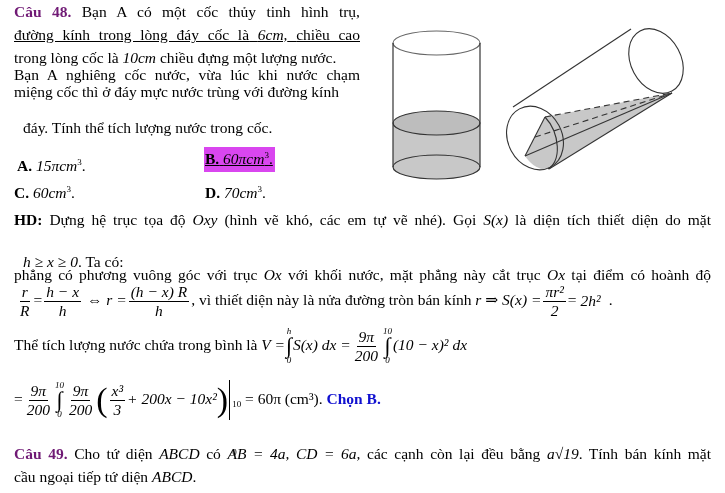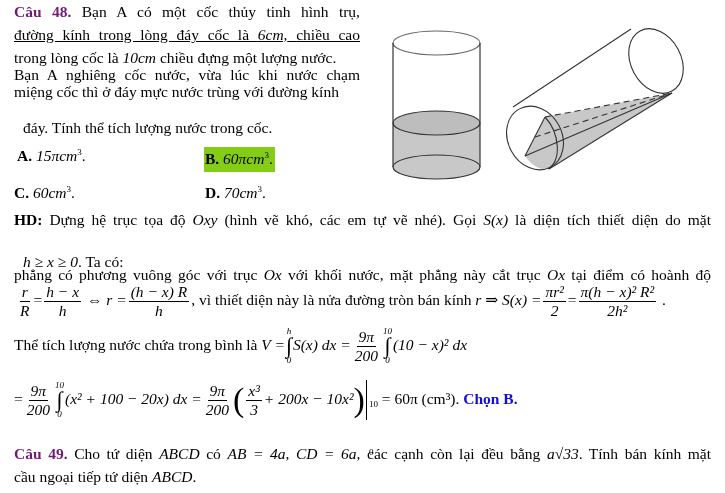--- a/index.html
+++ b/index.html
@@ -7,21 +7,21 @@
     width: 725px; height: 493px; position: relative; overflow: hidden;
     font-family: "Liberation Serif", "DejaVu Serif", serif;
     font-size: 15.5px; color: #000;
   }
   .abs { position: absolute; white-space: nowrap; }
   .red { color: #701a75; font-weight: bold; }
   .blue { color: #1010d0; font-weight: bold; text-align: center; }
   b { font-weight: bold; }
   i, .m { font-style: italic; }
   .just { text-align: justify; text-align-last: justify; }
-  .hl { background: #84cc16; }
+  .hl { background: #d946ef; text-decoration: underline; }
   sup { font-size: 9px; vertical-align: 6px; line-height: 0; }
   .frac { display: inline-flex; flex-direction: column; align-items: center; vertical-align: middle; margin: 0 2px; }
   .frac > .num { border-bottom: 1px solid #000; padding: 0 2px; line-height: 18px; }
   .frac > .den { padding: 0 2px; line-height: 18px; }
   .intg { display: inline-flex; flex-direction: column; align-items: center; vertical-align: middle; margin: 0 1px; }
   .intg .lim { font-size: 9px; line-height: 9px; font-style: italic; }
   .intg .sym { font-size: 22px; line-height: 20px; font-style: normal; }
   .evalbar { display: inline-flex; flex-direction: column; justify-content: space-between; vertical-align: middle; border-left: 1px solid #000; height: 40px; padding-left: 2px; font-size: 9px; margin-left: 1px; }
   .bigparen { font-size: 34px; font-style: normal; vertical-align: middle; line-height: 40px; }
 </style>
@@ -45,21 +45,21 @@
 <div class="abs just" style="left:14px; top:66px; width:346px;">
   <span>Bạn A nghiêng cốc nước, vừa lúc khi nước chạm</span>
 </div>
 <div class="abs" style="left:14px; top:83px; width:346px;">
   <span>miệng cốc thì ở đáy mực nước trùng với đường kính</span>
 </div>
 <div class="abs" style="left:14px; top:119px;margin-left:9px;">
   <span>đáy. Tính thể tích lượng nước trong cốc.</span>
 </div>
 
-<div class="abs" style="left:17px; top:147px;">
+<div class="abs" style="left:17px; top:157px;">
   <b>A.</b>
   <i>15πcm</i><sup>3</sup>.
 </div>
 <div class="abs hl" style="left:204px; top:147px; padding:3px 2px 4px 1px;">
   <b>B.</b>
   <i>60πcm</i><sup>3</sup>.
 </div>
 <div class="abs" style="left:14px; top:184px;">
   <b>C.</b>
   <i>60cm</i><sup>3</sup>.
@@ -123,21 +123,20 @@
     </span>
   <span>⇔</span>
   <i>r =</i><span class="frac m">
       <span class="num">(h − x) R</span>
       <span class="den">h</span>
     </span><span>, vì thiết diện này là nửa đường tròn bán kính</span>
   <i>r ⇒ S(x) =</i><span class="frac m">
       <span class="num">πr²</span>
       <span class="den">2</span>
     </span>=<span class="frac m">
-      <span class="num">π(h − x)² R²</span>
       <span class="den">2h²</span>
     </span>
   <span>.</span>
 </div>
 
 <div class="abs" style="left:14px; top:323px; line-height:44px;">
   <span>Thể tích lượng nước chứa trong bình là</span>
   <i>V =</i><span class="intg">
       <span class="lim">h</span>
       <span class="sym">∫</span>
@@ -153,39 +152,39 @@
 </div>
 
 <div class="abs" style="left:14px; top:375px; line-height:48px;">
   <span>=</span><span class="frac m">
       <span class="num">9π</span>
       <span class="den">200</span>
     </span><span class="intg">
       <span class="lim">10</span>
       <span class="sym">∫</span>
       <span class="lim">0</span>
-    </span><i>(x² + 100 − 20x) dx =</i><span class="frac m">
+    </span><span class="frac m">
       <span class="num">9π</span>
       <span class="den">200</span>
     </span><span class="bigparen">(</span><span class="frac m">
       <span class="num">x³</span>
       <span class="den">3</span>
     </span><i>+ 200x − 10x²</i><span class="bigparen">)</span><span class="evalbar">
       <span>10</span>
       <span>0</span>
     </span>
   <span>= 60π (cm³).</span>
   <span class="blue">Chọn B.</span>
 </div>
 
 <div class="abs just" style="left:14px; top:445px; width:697px;">
   <span class="red">Câu 49.</span>
   <span>Cho tứ diện</span>
   <i>ABCD</i>
   <span>có</span>
   <i>AB = 4a, CD = 6a,</i>
   <span>các cạnh còn lại đều bằng</span>
-  <i>a√33</i><span>. Tính bán kính mặt</span>
+  <i>a√19</i><span>. Tính bán kính mặt</span>
 </div>
 <div class="abs" style="left:14px; top:468px;">
   <span>cầu ngoại tiếp tứ diện</span>
   <i>ABCD</i><span>.</span>
 </div>
 
 </body></html>

